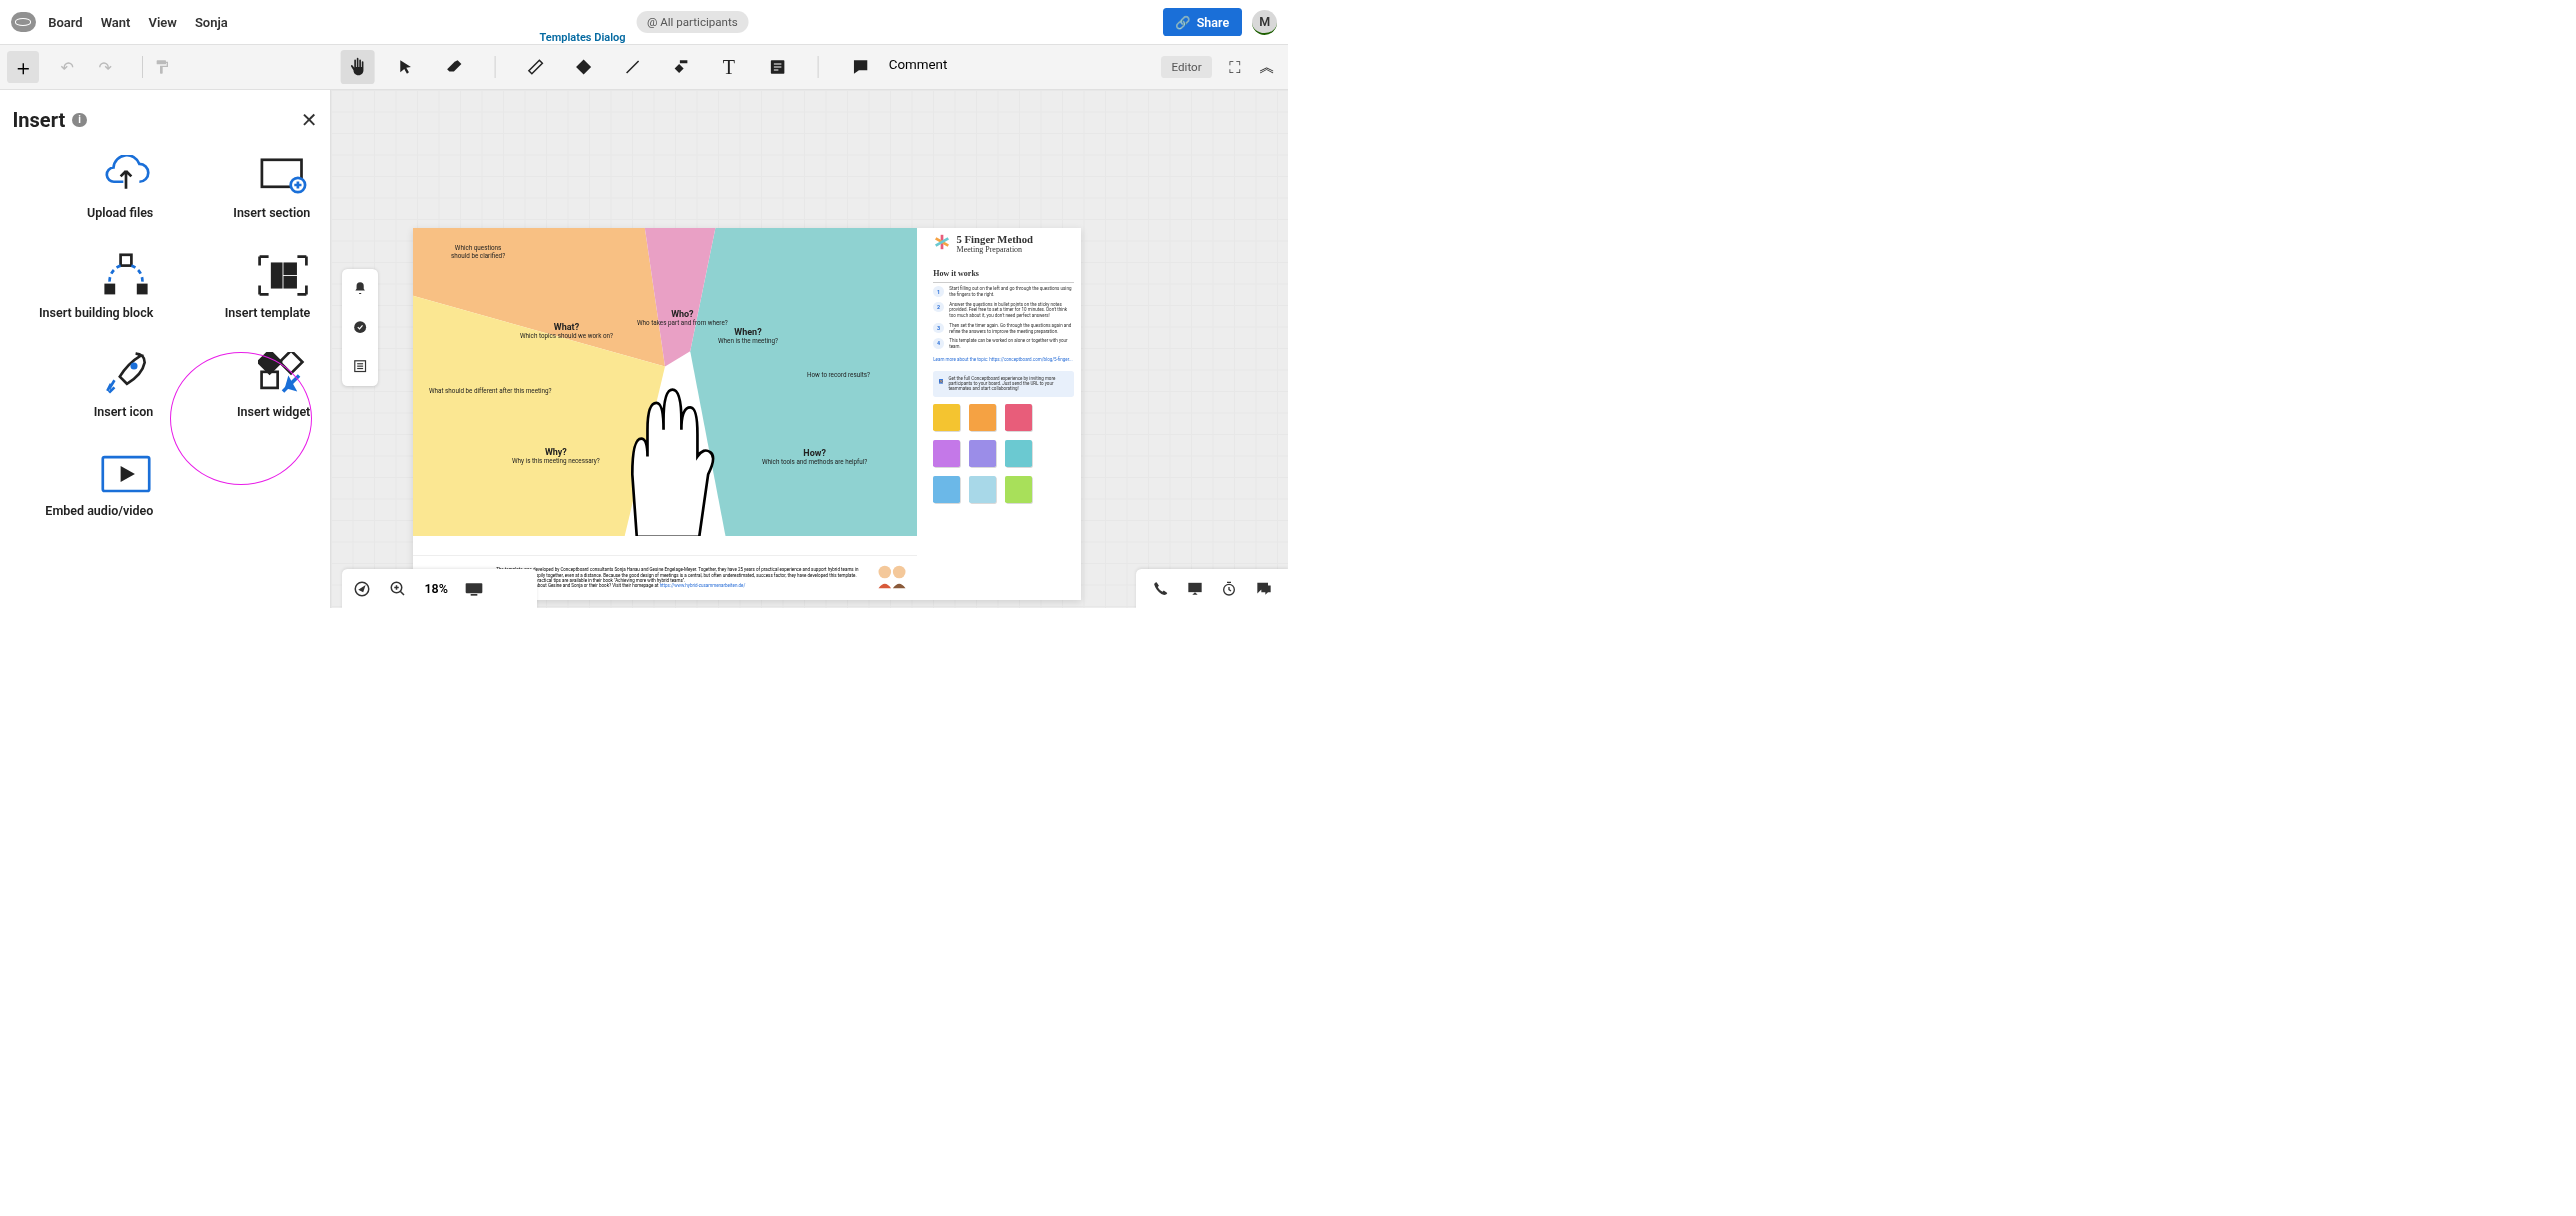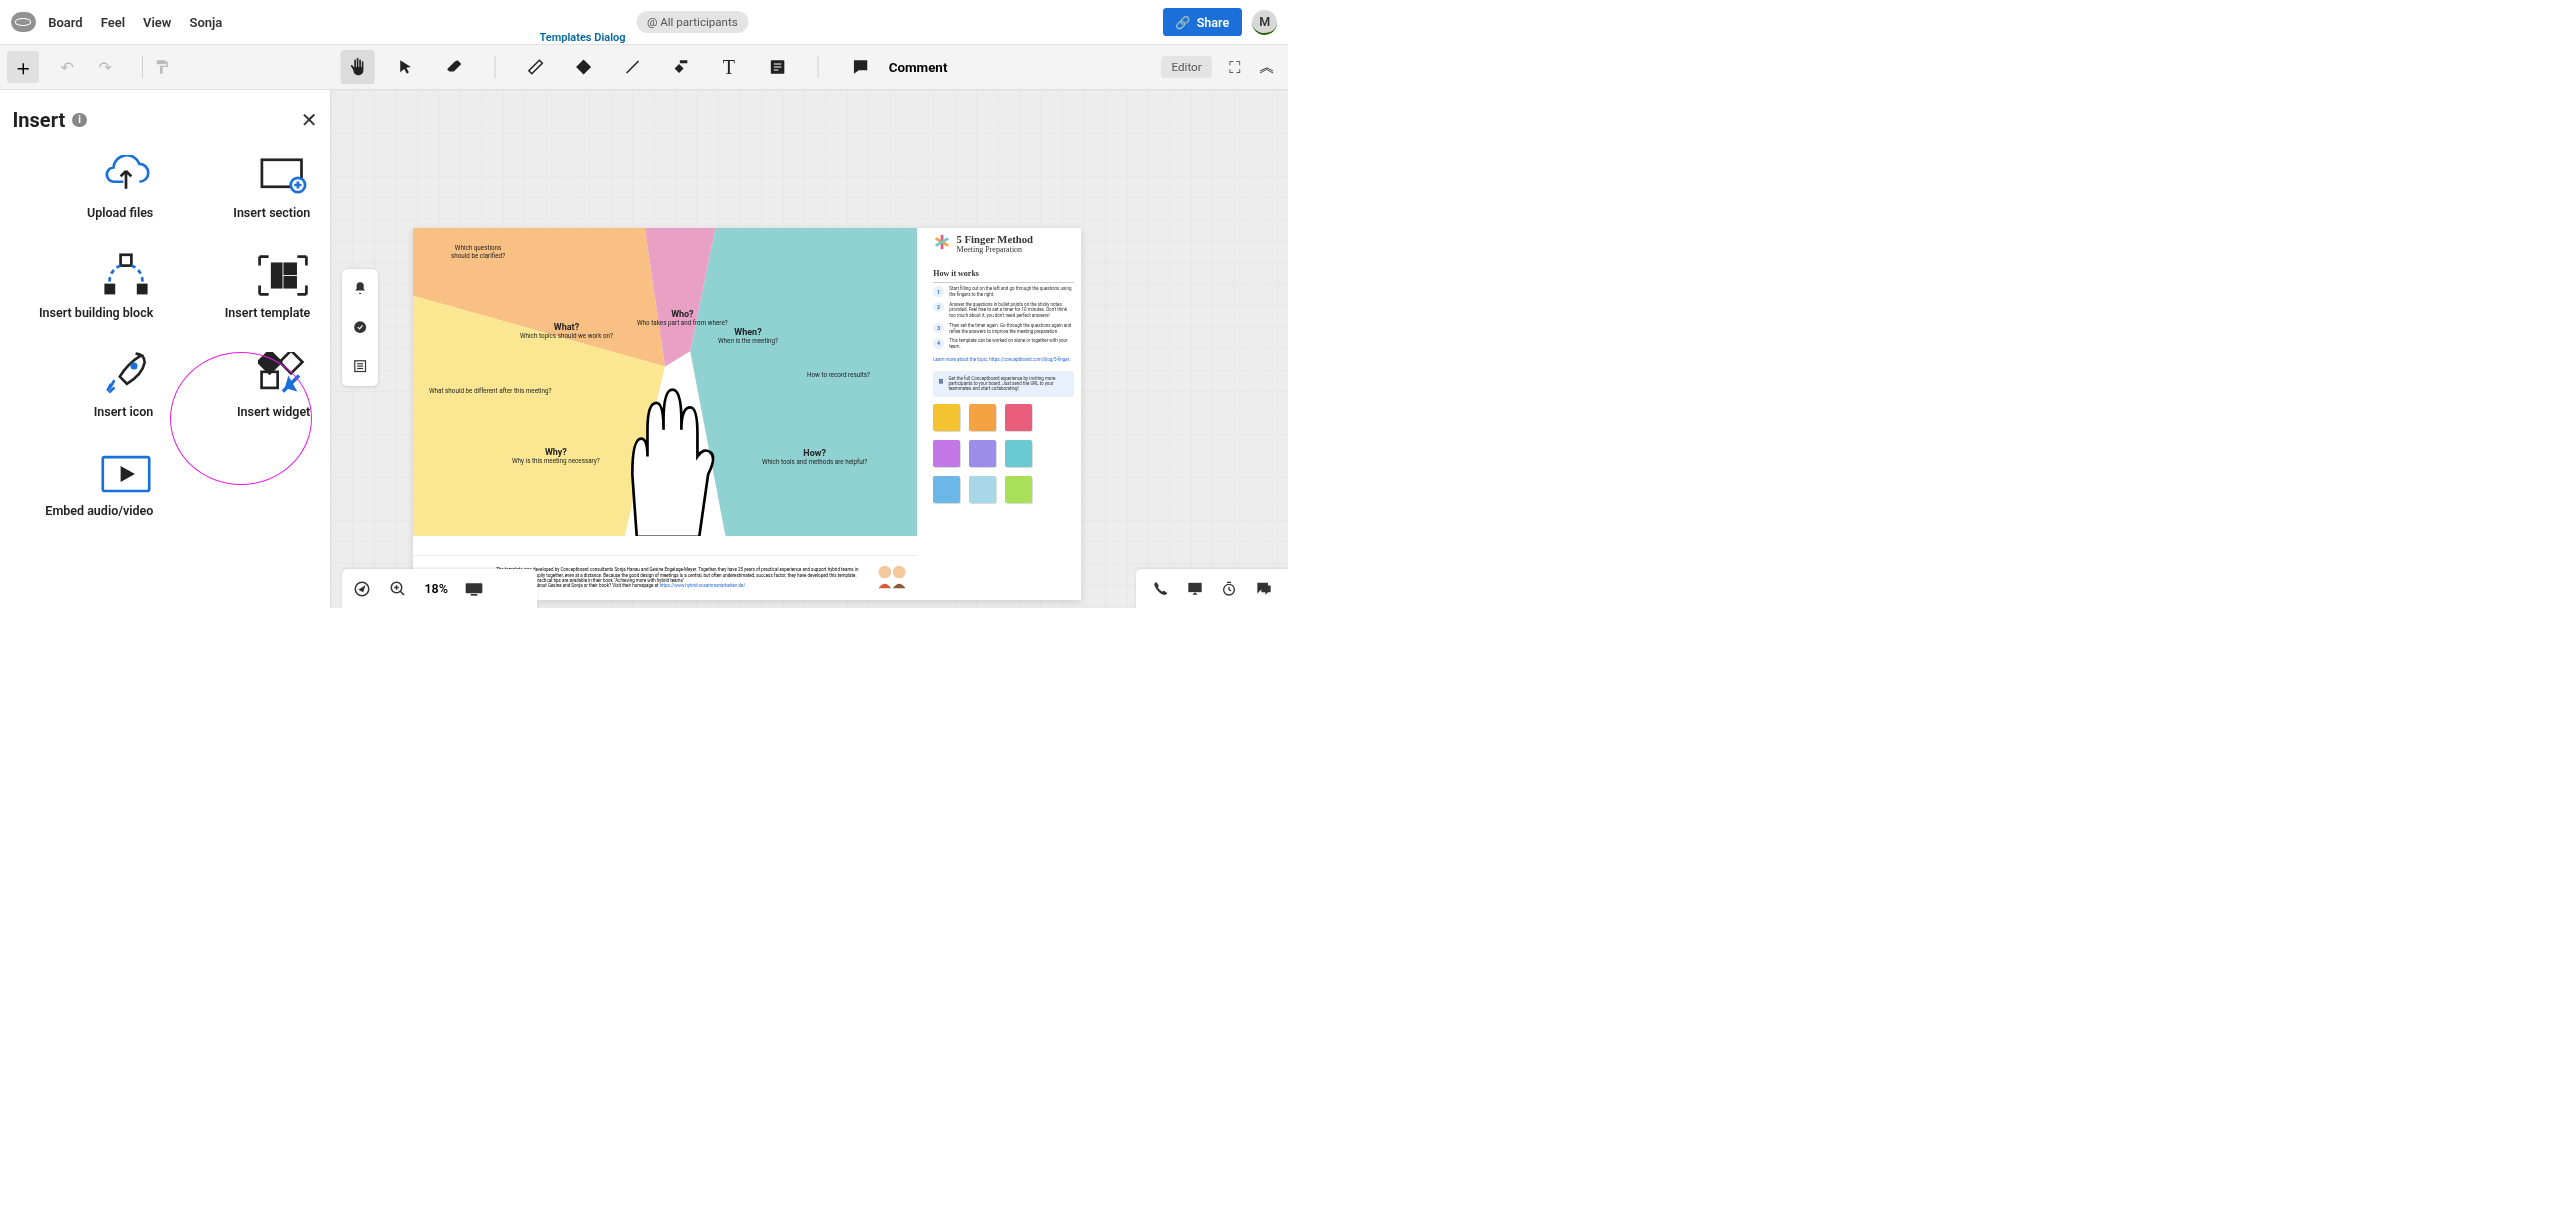--- a/index.html
+++ b/index.html
@@ -17,21 +17,21 @@
 .avatar { width:25px; height:25px; border-radius:50%; background:#d8d8d8; display:flex; align-items:center; justify-content:center; font-size:12.5px; font-weight:600; color:#333; border-bottom:2.7px solid #1d5f00; }
 .toolbar { height:45px; background:#f4f4f4; border-bottom:0.9px solid #e0e0e0; display:flex; align-items:center; padding:0 7.2px; position:relative; }
 .plus-btn { width:32px; height:32px; background:#e0e0e0; border-radius:3.6px; display:flex; align-items:center; justify-content:center; font-size:21.5px; font-weight:400; cursor:pointer; margin-right:18px; }
 .hist { display:flex; gap:18px; margin-right:18px; }
 .tool-ico { width:20px; height:20px; display:flex; align-items:center; justify-content:center; color:#333; font-size:16px; cursor:pointer; }
 .tool-ico.disabled { color:#bbb; }
 .divider { width:0.9px; height:21.5px; background:#d0d0d0; margin:0 9px; }
 .center-tools { position:absolute; left:50%; transform:translateX(-50%); display:flex; align-items:center; gap:14.3px; }
 .tool-btn { width:34px; height:34px; display:flex; align-items:center; justify-content:center; border-radius:3.6px; cursor:pointer; font-size:16px; color:#222; }
 .tool-btn.active { background:#dcdcdc; }
-.comment-btn { display:flex; align-items:center; gap:18px; font-size:13.4px; font-weight:700; cursor:pointer; margin-left:9px; }
+.comment-btn { display:flex; align-items:flex-start; gap:18px; font-size:13.4px; font-weight:400; cursor:pointer; margin-left:9px; }
 .right-tools { position:absolute; right:10.7px; display:flex; align-items:center; gap:12.5px; }
 .editor-badge { background:#e4e4e4; border-radius:3.6px; padding:3.6px 10.7px; font-size:11.6px; color:#555; }
 .sidebar { position:absolute; left:0; top:90px; width:331px; height:519px; background:#fff; border-right:0.9px solid #e0e0e0; padding:18px 12.5px; }
 .sidebar-head { display:flex; justify-content:space-between; align-items:center; margin-bottom:14px; }
 .sidebar-title { font-size:20px; font-weight:700; color:#222; display:flex; align-items:center; gap:7.2px; }
 .info-ico { width:14.3px; height:14.3px; border-radius:50%; background:#888; color:#fff; font-size:10px; display:flex; align-items:center; justify-content:center; font-weight:700; }
 .close-x { font-size:20px; color:#333; cursor:pointer; font-weight:300; }
 .insert-grid { display:grid; grid-template-columns:1fr 1fr; gap:18px 9px; }
 .insert-item { display:flex; flex-direction:column; align-items:flex-end; gap:7px; cursor:pointer; padding:7.2px; }
 .insert-ico { width:54px; height:45px; display:flex; align-items:center; justify-content:center; }
@@ -63,21 +63,21 @@
 </style>
 </head>
 <body>
 
 <div class="menubar">
   <div class="logo">
       <div class="logo-inner"></div>
     </div>
   <div class="menu-items">
     <div class="menu-item">Board</div>
-    <div class="menu-item">Feel</div>
+    <div class="menu-item">Want</div>
     <div class="menu-item">View</div>
     <div class="menu-item">Sonja</div>
   </div>
   <div class="center-title">
     <div class="doc-title">Templates Dialog</div>
     <div class="participants">@ All participants</div>
   </div>
   <div class="right-menu">
     <button class="share-btn">
       <span>🔗</span>

